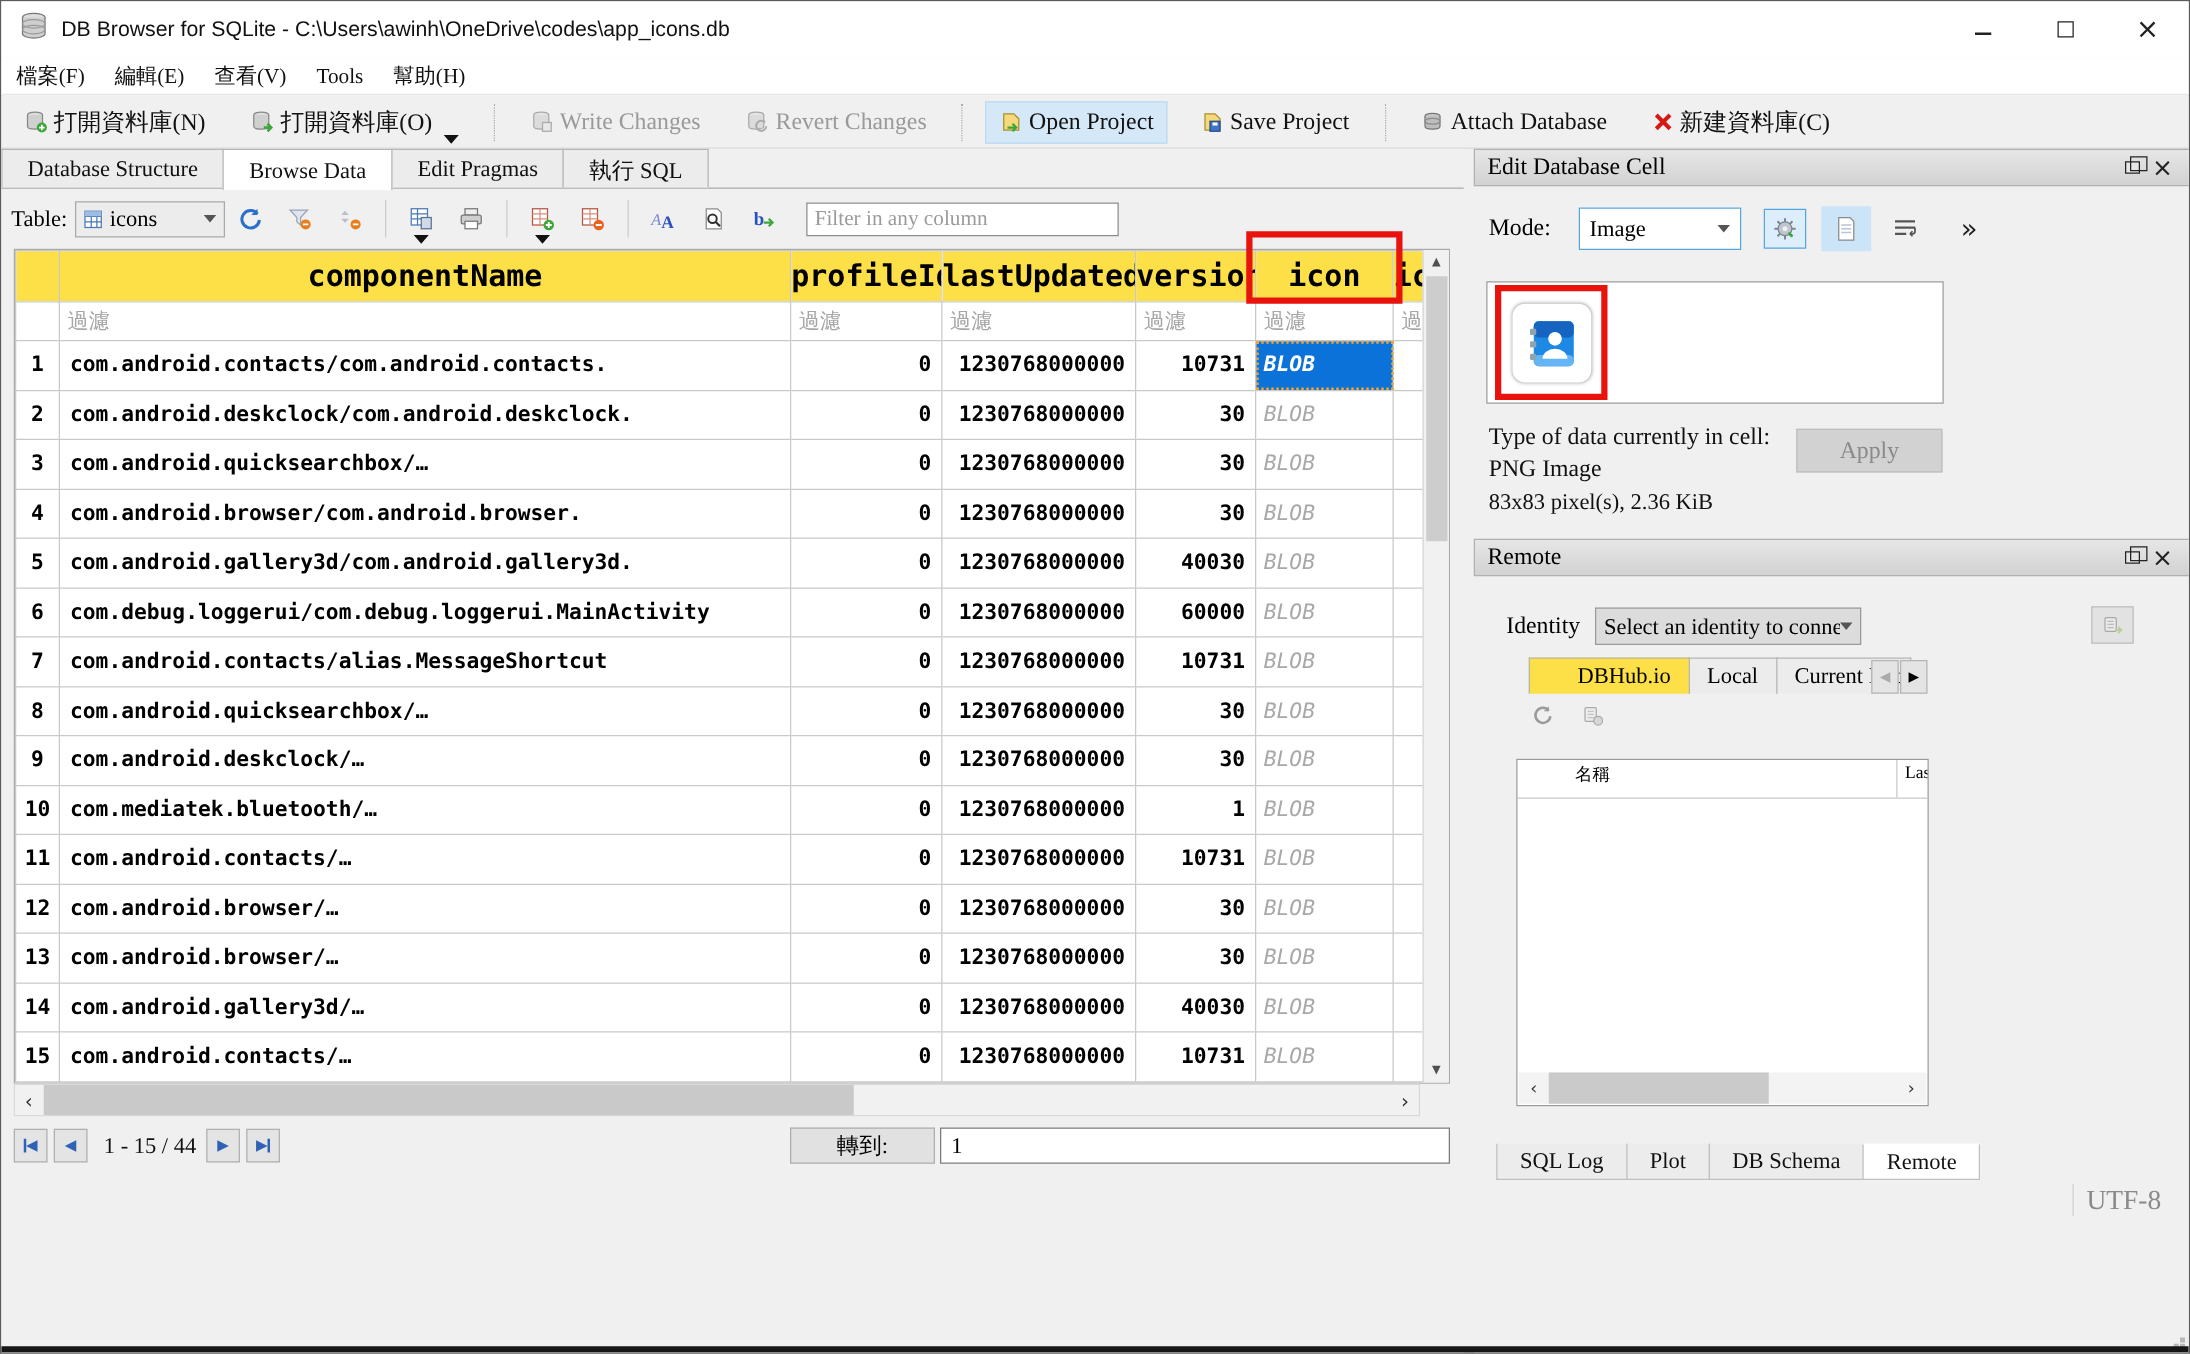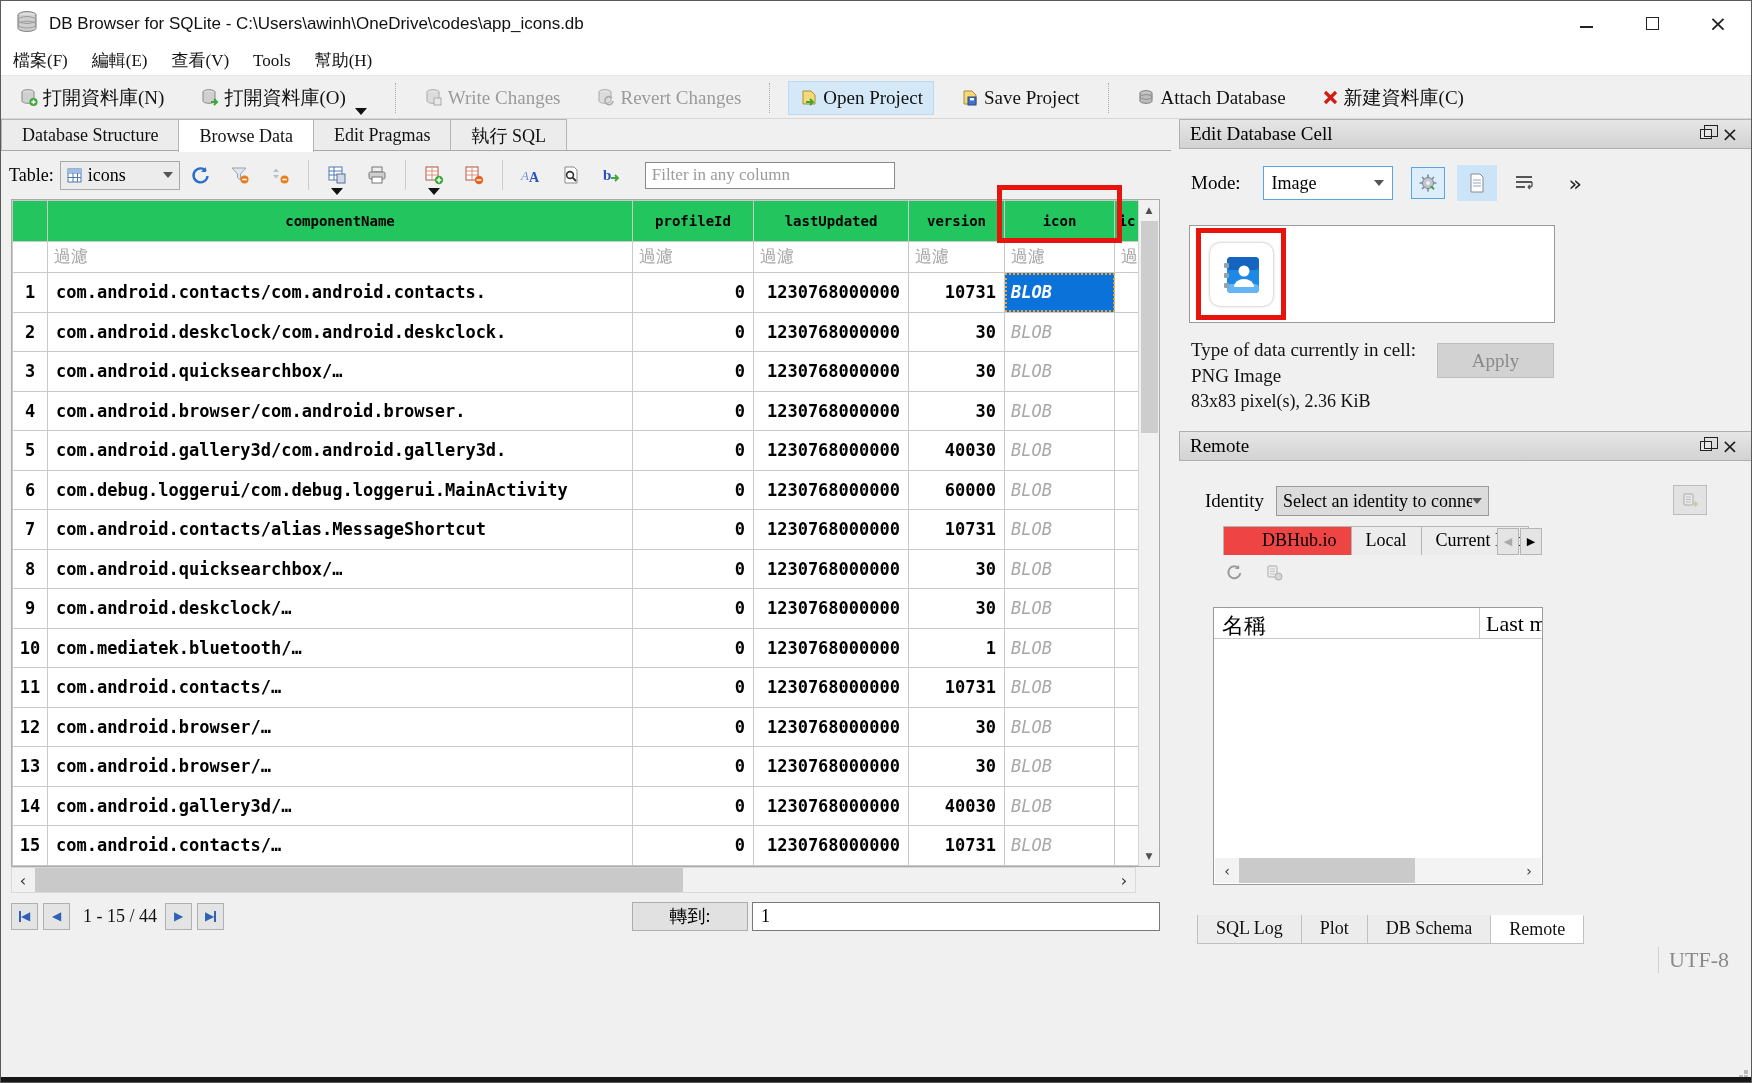--- a/index.html
+++ b/index.html
@@ -59,21 +59,21 @@
   .filter-input { width:250px; height:27px; border:1px solid #8a8a8a; background:#fff; font-size:17px;
                   font-family:"Liberation Serif",serif; padding:0 6px; margin-left:14px; }
   .filter-input::placeholder { color:#9b9b9b; }
 
   
   .grid-area { position:absolute; left:10px; top:80px; width:1149px; height:668px; background:#fff;
                border:1px solid #a9a9a9; }
   table.grid { border-collapse:collapse; table-layout:fixed; width:1127px;
                font-family:"DejaVu Sans Mono",monospace; font-size:17px; }
   table.grid th, table.grid td { border:1px solid #c9c9c9; overflow:hidden; white-space:nowrap; }
-  table.grid thead th { background:#22c55e; font-weight:bold; font-size:14px; height:41px; text-align:center; }
+  table.grid thead th { background:#fde047; font-weight:bold; font-size:24px; height:41px; text-align:center; }
   tr.filter-row td { height:31px; background:#fff; }
   tr.filter-row input { width:100%; height:100%; border:none; outline:none; background:transparent;
         font-family:"Liberation Serif",serif; font-size:17px; padding-left:6px; }
   tr.filter-row input::placeholder { color:#a6a6a6; }
   tbody tr { height:39.5px; }
   td.c-num { text-align:center; font-weight:bold; }
   td.c-name { text-align:left; padding-left:8px; font-weight:bold; }
   td.c-pid, td.c-upd, td.c-ver { text-align:right; padding-right:8px; font-weight:bold; }
   td.c-icon { font-style:italic; color:#a8a8a8; padding-left:6px; }
   td.c-icon.sel { background:#0a72d8; color:#fff; font-weight:bold;
@@ -142,30 +142,30 @@
   
   .identity-row { position:absolute; left:26px; top:366px; width:530px; height:32px; display:flex; align-items:center; font-size:19px; }
   .id-combo { width:213px; height:30px; background:#dcdcdc; border:1px solid #9a9a9a; display:flex;
               align-items:center; padding:0 6px; margin-left:12px; font-size:18px; overflow:hidden; white-space:nowrap; }
   .id-combo .caret { margin-left:auto; flex:none; }
   .id-clone { position:absolute; right:28px; top:0; width:34px; height:30px; background:#e2e2e2;
               border:1px solid #bdbdbd; display:flex; align-items:center; justify-content:center; }
   .remote-tabs { position:absolute; left:44px; top:407px; width:500px; height:29px; display:flex; font-size:18px; }
   .rtab { padding:3px 14px; border:1px solid #b5b5b5; border-bottom:none; background:#ececec; margin-right:-1px;
           overflow:hidden; white-space:nowrap; }
-  .rtab.active { background:#ef4444; position:relative; z-index:2;padding-left:38px; }
+  .rtab.active { background:#fde047; position:relative; z-index:2;padding-left:38px; }
   .rtab.clipped { width:108px; }
   .tab-scroll { position:absolute; top:409px; width:22px; height:27px; background:#e4e4e4; border:1px solid #b5b5b5;
                 display:flex; align-items:center; justify-content:center; font-size:11px;
                 font-family:"DejaVu Sans",sans-serif; }
   .remote-icons { position:absolute; left:46px; top:444px; display:flex; gap:22px; }
   .remote-table { position:absolute; left:34px; top:488px; width:330px; height:278px; background:#fff;
                   border:1px solid #9a9a9a; }
   .rt-header { position:absolute; left:0; top:0; width:100%; height:31px; border-bottom:1px solid #c9c9c9;
-               font-size:22px; display:flex; }
+               font-size:14px; display:flex;padding-left:38px; }
   .rt-h-name { flex:none; width:266px; padding:3px 8px; border-right:1px solid #c9c9c9; }
   .rt-h-mod { flex:1; padding:3px 6px; overflow:hidden; white-space:nowrap; }
   .rt-scroll { position:absolute; left:1px; right:1px; bottom:1px; height:25px; background:#f3f3f3;
                font-family:"DejaVu Sans",sans-serif; }
   .rt-scroll .hs-arr { width:24px; font-size:14px; }
   .rt-scroll .hs-thumb { left:24px; width:176px; background:#cacaca; }
 
   .dock-tabs { position:absolute; left:18px; top:796px; display:flex; font-size:18px; }
   .dtab { padding:3px 18px; border:1px solid #c0c0c0; border-top:none; background:#ececec; margin-right:-1px; color:#111; }
   .dtab.active { background:#fff; border-top:1px solid #fff; position:relative; z-index:2; }

